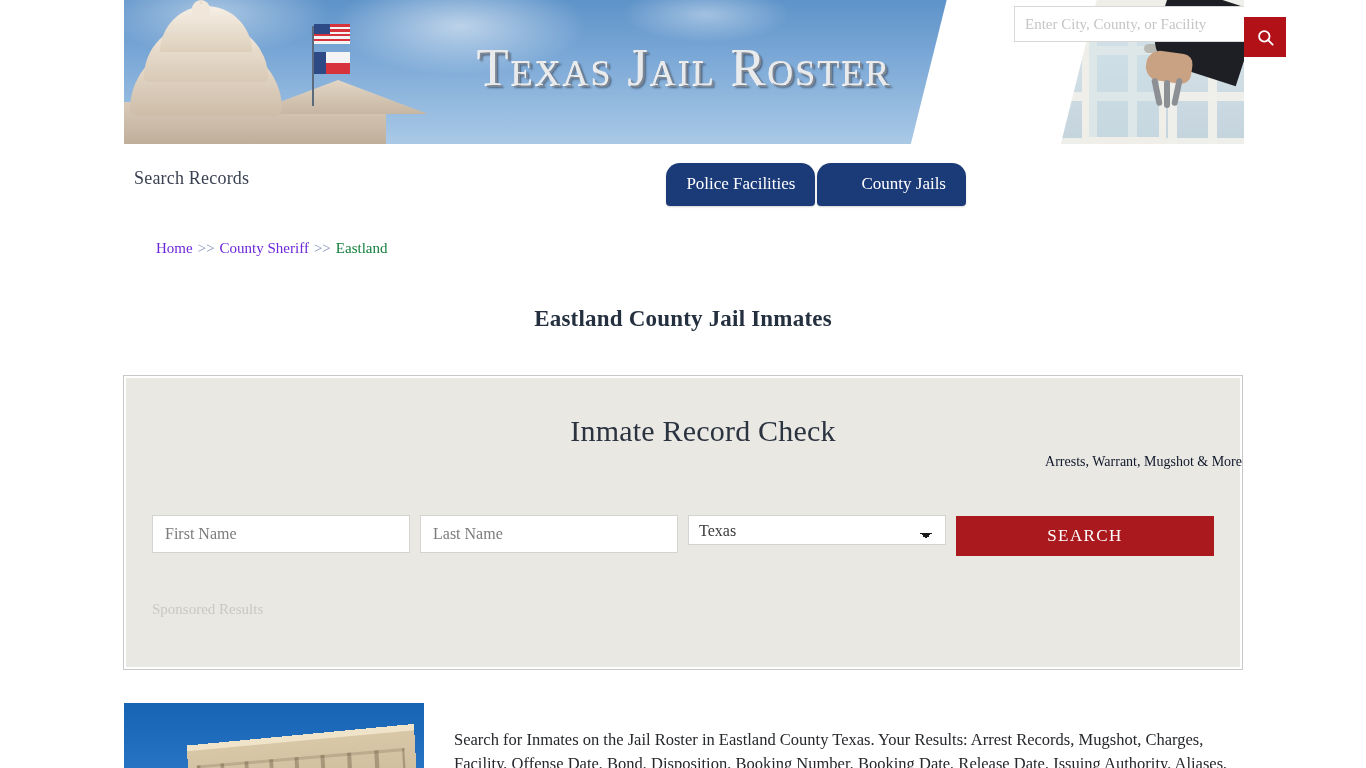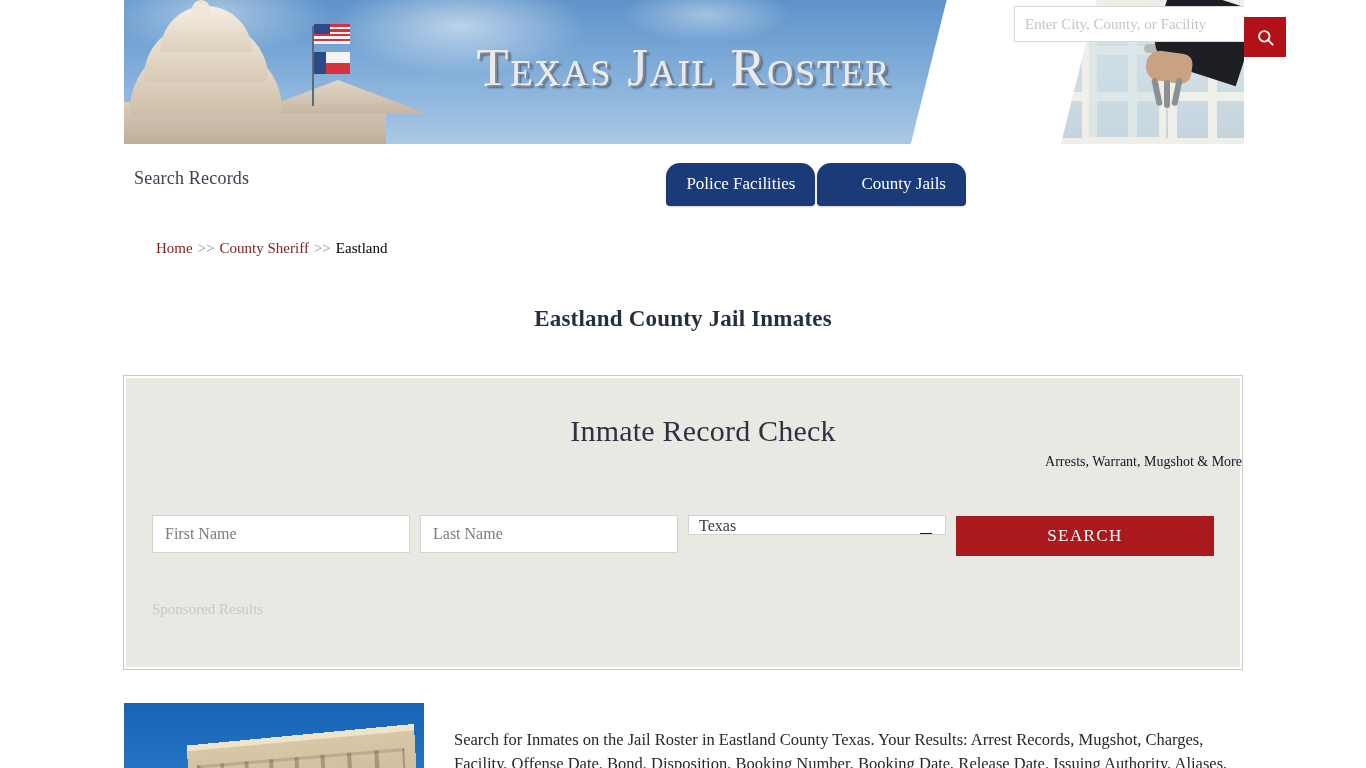--- a/index.html
+++ b/index.html
@@ -155,23 +155,23 @@
     width: 42px; height: 40px;
     background: #b21117; border: none; cursor: pointer;
     display: flex; align-items: center; justify-content: center;
   }
 
   
   .breadcrumb {
     position: absolute; left: 156px; top: 240px;
     font-size: 15px; color: #3d3d3d;
   }
-  .breadcrumb a { color: #7f1d1d; text-decoration: none; cursor: pointer; }
+  .breadcrumb a { color: #6d28d9; text-decoration: none; cursor: pointer; }
   .breadcrumb .sep { color: #7d8bb5; margin: 0 5px; }
-  .breadcrumb .cur { color: #000000; }
+  .breadcrumb .cur { color: #15803d; }
 
   
   .pagetitle {
     position: absolute; left: 0; right: 0; top: 291px;
     text-align: center; font-size: 23px; color: #24303f; letter-spacing: .2px;
   }
 
   
   .panel {
     position: absolute; left: 123px; top: 375px;
@@ -194,21 +194,21 @@
   .fld {
     height: 38px; border: 1px solid #d3d3cf; background: #fff;
     font-size: 16px; color: #7b7b7b; padding: 0 12px; outline: none;
     font-family: "Liberation Serif", "DejaVu Serif", serif;
   }
   .fld::placeholder { color: #7c7c7c; }
   .fld.first { width: 259px; }
   .fld.last  { width: 259px; margin-left: 10px; }
   .sel {
     width: 259px; margin-left: 10px;
-    height: 20px; border: 1px solid #d3d3cf; background: #fff;
+    height: 30px; border: 1px solid #d3d3cf; background: #fff;
     font-size: 16px; color: #3b3b3b; padding: 0 10px; outline: none;
     font-family: "Liberation Serif", "DejaVu Serif", serif;
     appearance: none;
     background-image:
       linear-gradient(45deg, transparent 50%, #1b1b1b 50%),
       linear-gradient(135deg, #1b1b1b 50%, transparent 50%);
     background-position: calc(100% - 19px) 17px, calc(100% - 13px) 17px;
     background-size: 6px 6px, 6px 6px;
     background-repeat: no-repeat;
     cursor: pointer;

